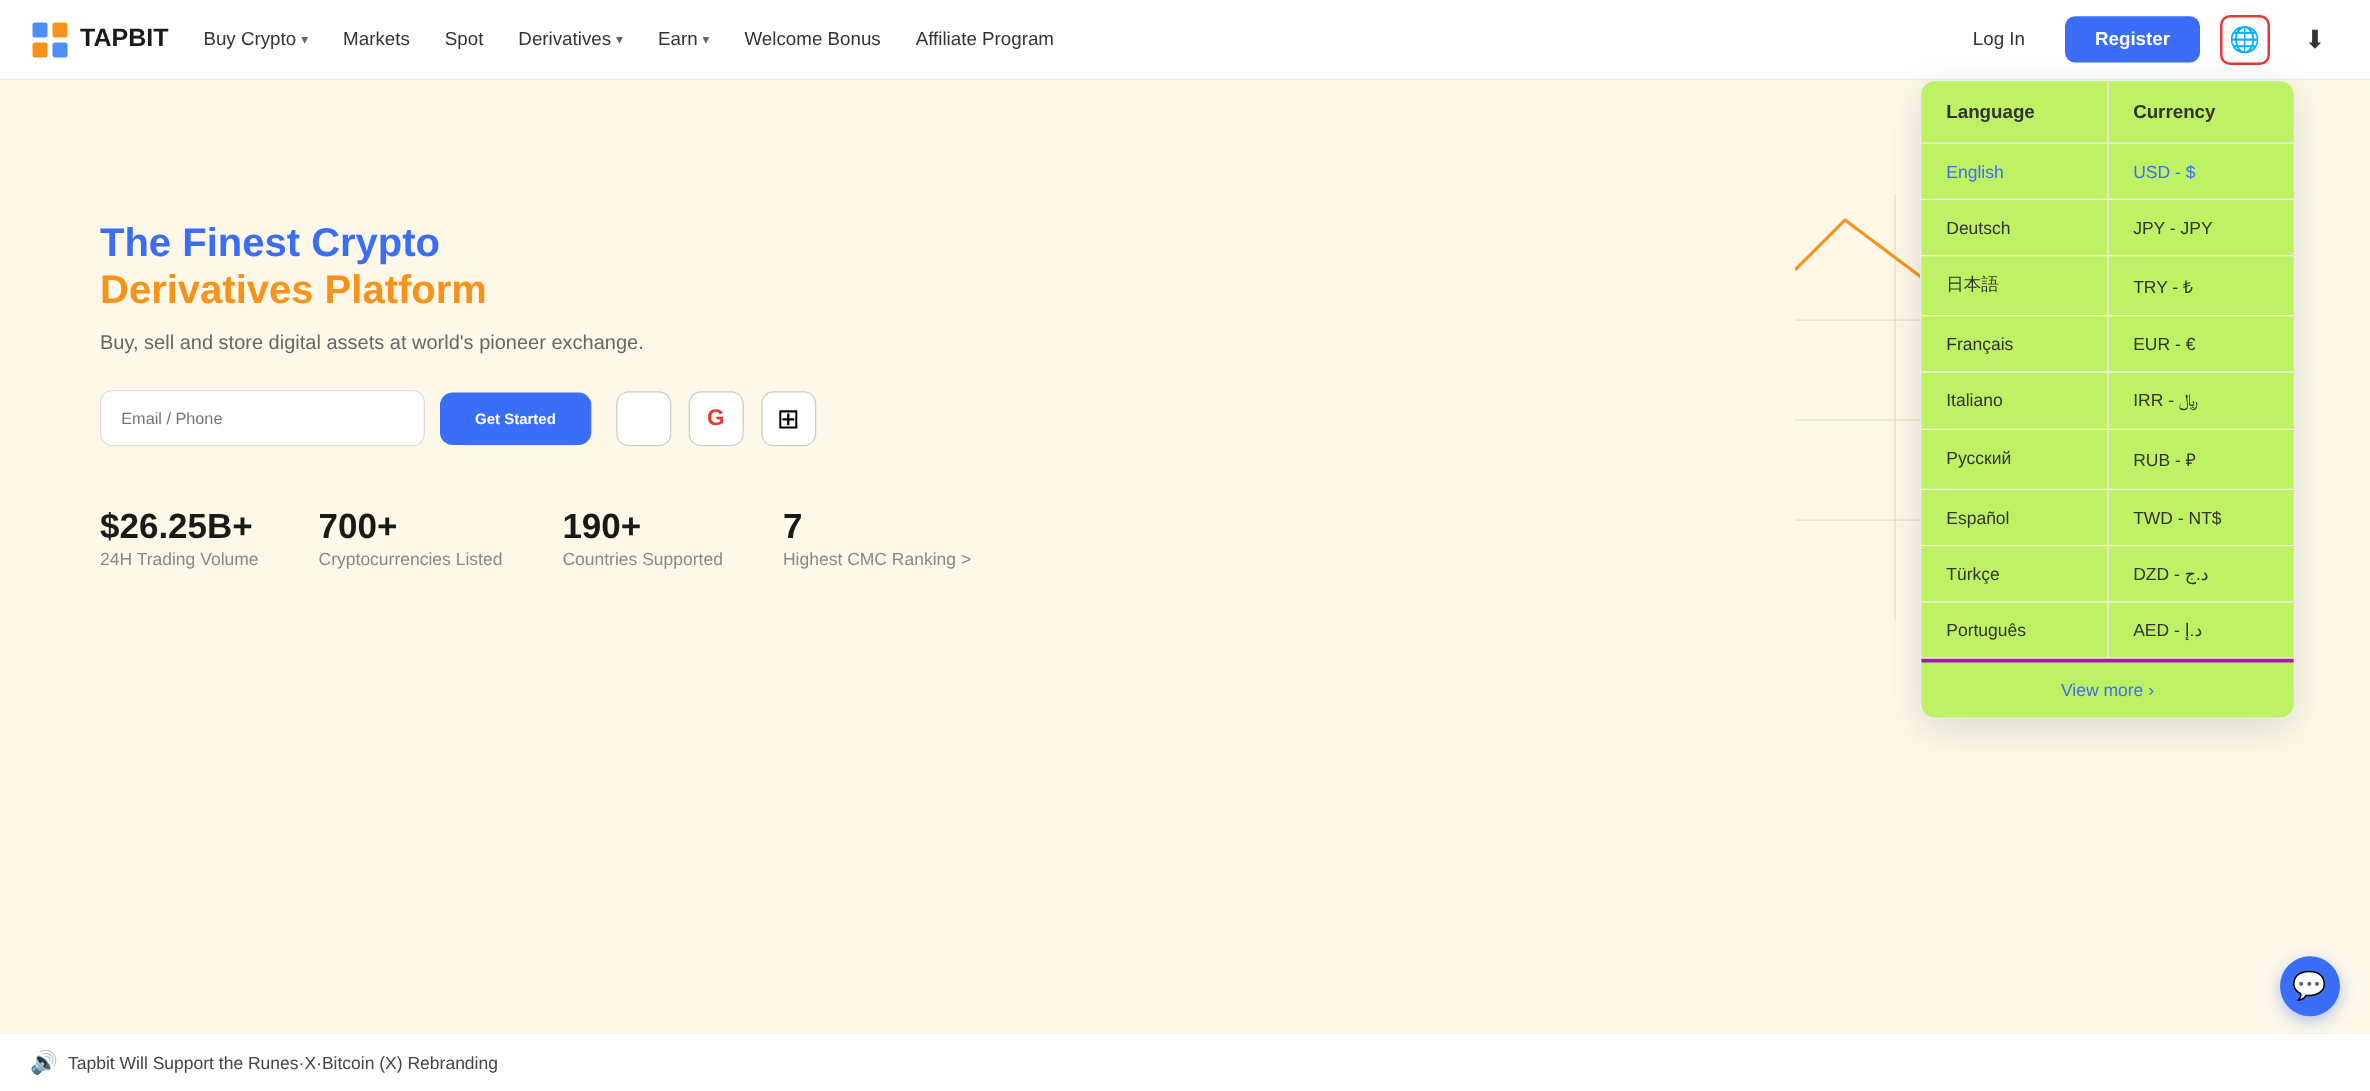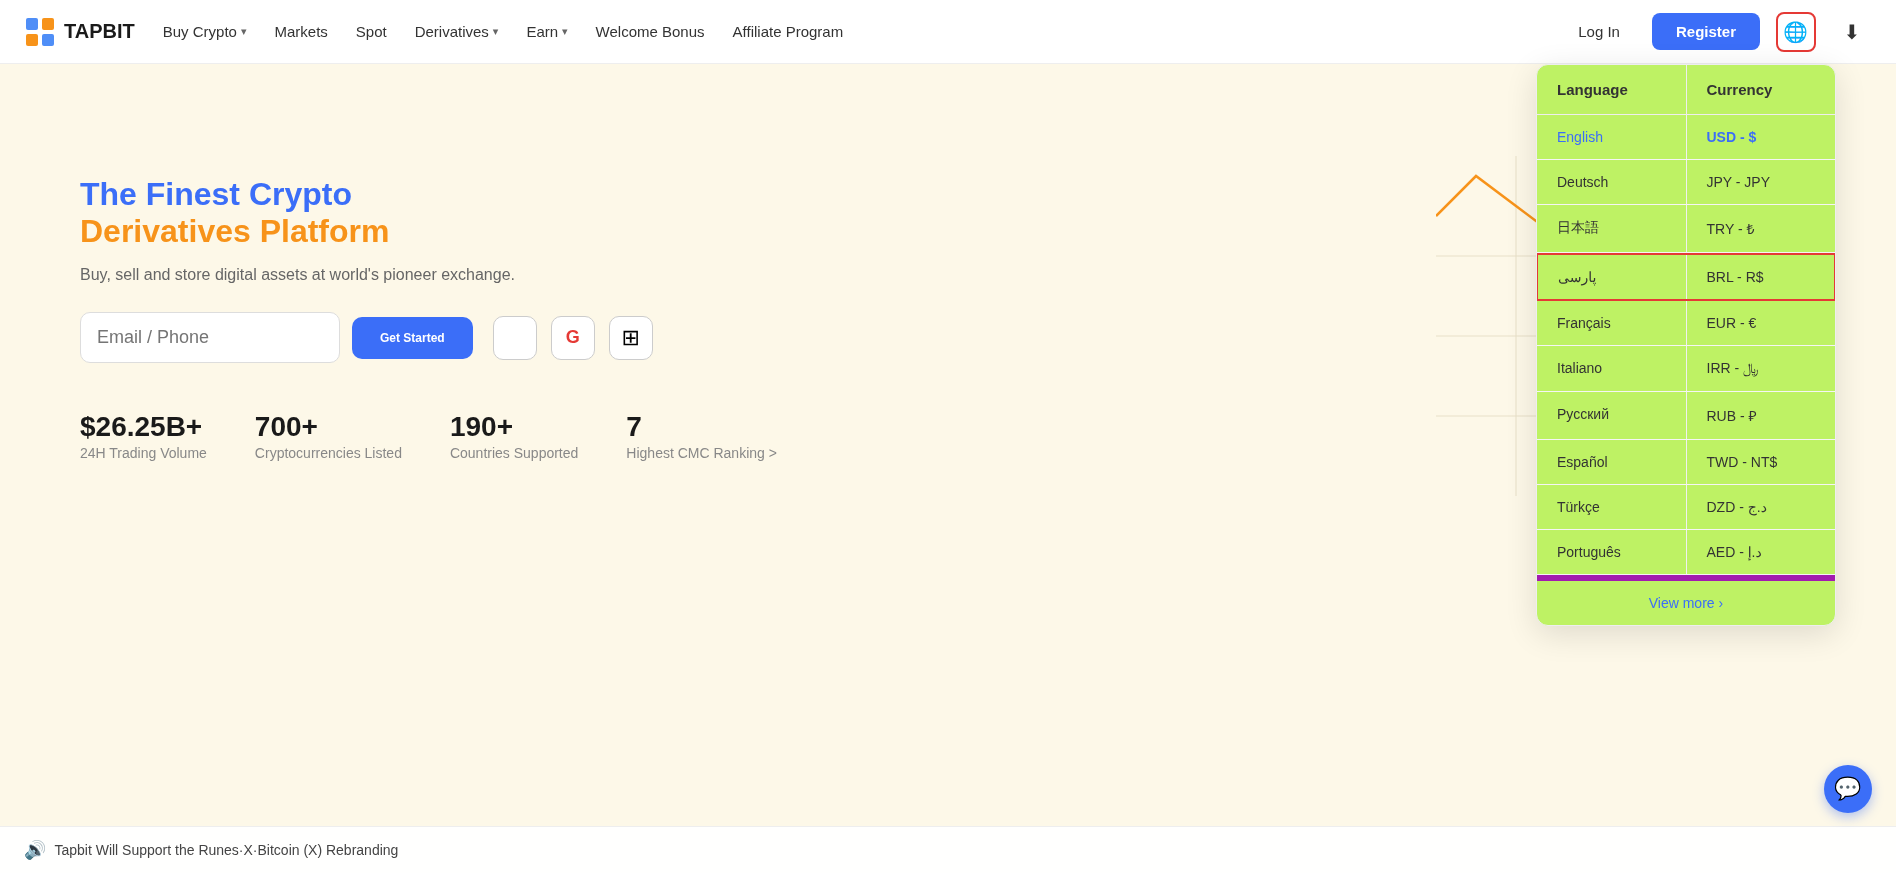--- a/index.html
+++ b/index.html
@@ -37,21 +37,21 @@
       display: flex; align-items: flex-start; padding: 92px 80px 40px;
       background: #fdf8e8; min-height: 600px; position: relative;
     }
     .hero-left { flex: 1; padding-top: 20px; }
     .hero-title-line1 { display: block; color: #3b6ef8; -webkit-text-fill-color: #3b6ef8; }
     .hero-title-line2 { display: block; -webkit-text-fill-color: #f7931a; color: #f7931a; }
     .hero-subtitle { margin-top: 16px; font-size: 16px; color: #666; }
     .hero-input-row { display: flex; align-items: center; gap: 12px; margin-top: 28px; }
     .hero-input {
       border: 1px solid #ddd; border-radius: 10px; padding: 14px 16px;
-      font-size: 18px; width: 260px; background: #fff; outline: none; color: #999;
+      font-size: 13px; width: 260px; background: #fff; outline: none; color: #999;
     }
     .btn-get-started {
       background: #3b6ef8; color: #fff; border: none; border-radius: 10px;
       padding: 14px 28px; font-size: 12px; font-weight: 600; cursor: pointer;
     }
     .hero-apps { display: flex; align-items: center; gap: 14px; margin-left: 8px; }
     .app-btn {
       width: 44px; height: 44px; border: 1px solid #ccc; border-radius: 10px;
       display: flex; align-items: center; justify-content: center; cursor: pointer;
       background: #fff; font-size: 22px;
@@ -92,25 +92,25 @@
       display: flex; align-items: stretch; border-bottom: 1px solid #f5f5f5;
     }
     .lang-row.highlighted {
       border: 2px solid #e53935; border-radius: 0;
     }
     .lang-cell {
       flex: 1; padding: 14px 20px; font-size: 14px; color: #333; cursor: pointer;
     }
     .lang-cell:first-child { border-right: 1px solid #f0f0f0; }
     .lang-cell.active { color: #3b6ef8; font-weight: 500; }
-    .lang-cell.active-currency { color: #3b6ef8; font-weight: 700; }
+    .lang-cell.active-currency { color: #3b6ef8; font-weight: 400; }
     .lang-panel-footer {
       display: flex; align-items: center; justify-content: center;
       padding: 14px 20px; font-size: 14px; color: #3b6ef8; cursor: pointer;
-      border-top: 6px solid #a21caf; gap: 4px;
+      border-top: 3px solid #a21caf; gap: 4px;
     }
 
     
     .chat-btn {
       position: fixed; bottom: 60px; right: 24px;
       width: 48px; height: 48px; background: #3b6ef8; border-radius: 50%;
       display: flex; align-items: center; justify-content: center;
       color: #fff; font-size: 22px; cursor: pointer; z-index: 100;
       box-shadow: 0 4px 12px rgba(59,110,248,0.4);
     }
@@ -248,24 +248,20 @@
         <div class="lang-cell active-currency">USD - $</div>
       </div>
       <div class="lang-row">
         <div class="lang-cell">Deutsch</div>
         <div class="lang-cell">JPY - JPY</div>
       </div>
       <div class="lang-row">
         <div class="lang-cell">日本語</div>
         <div class="lang-cell">TRY - ₺</div>
       </div>
-      <div class="lang-row highlighted" style="border: 2px solid rgb(229, 57, 53); margin: 0px -1px;">
-        <div class="lang-cell">پارسی</div>
-        <div class="lang-cell">BRL - R$</div>
-      </div>
       <div class="lang-row">
         <div class="lang-cell">Français</div>
         <div class="lang-cell">EUR - €</div>
       </div>
       <div class="lang-row">
         <div class="lang-cell">Italiano</div>
         <div class="lang-cell">IRR - ﷼</div>
       </div>
       <div class="lang-row">
         <div class="lang-cell">Русский</div>

